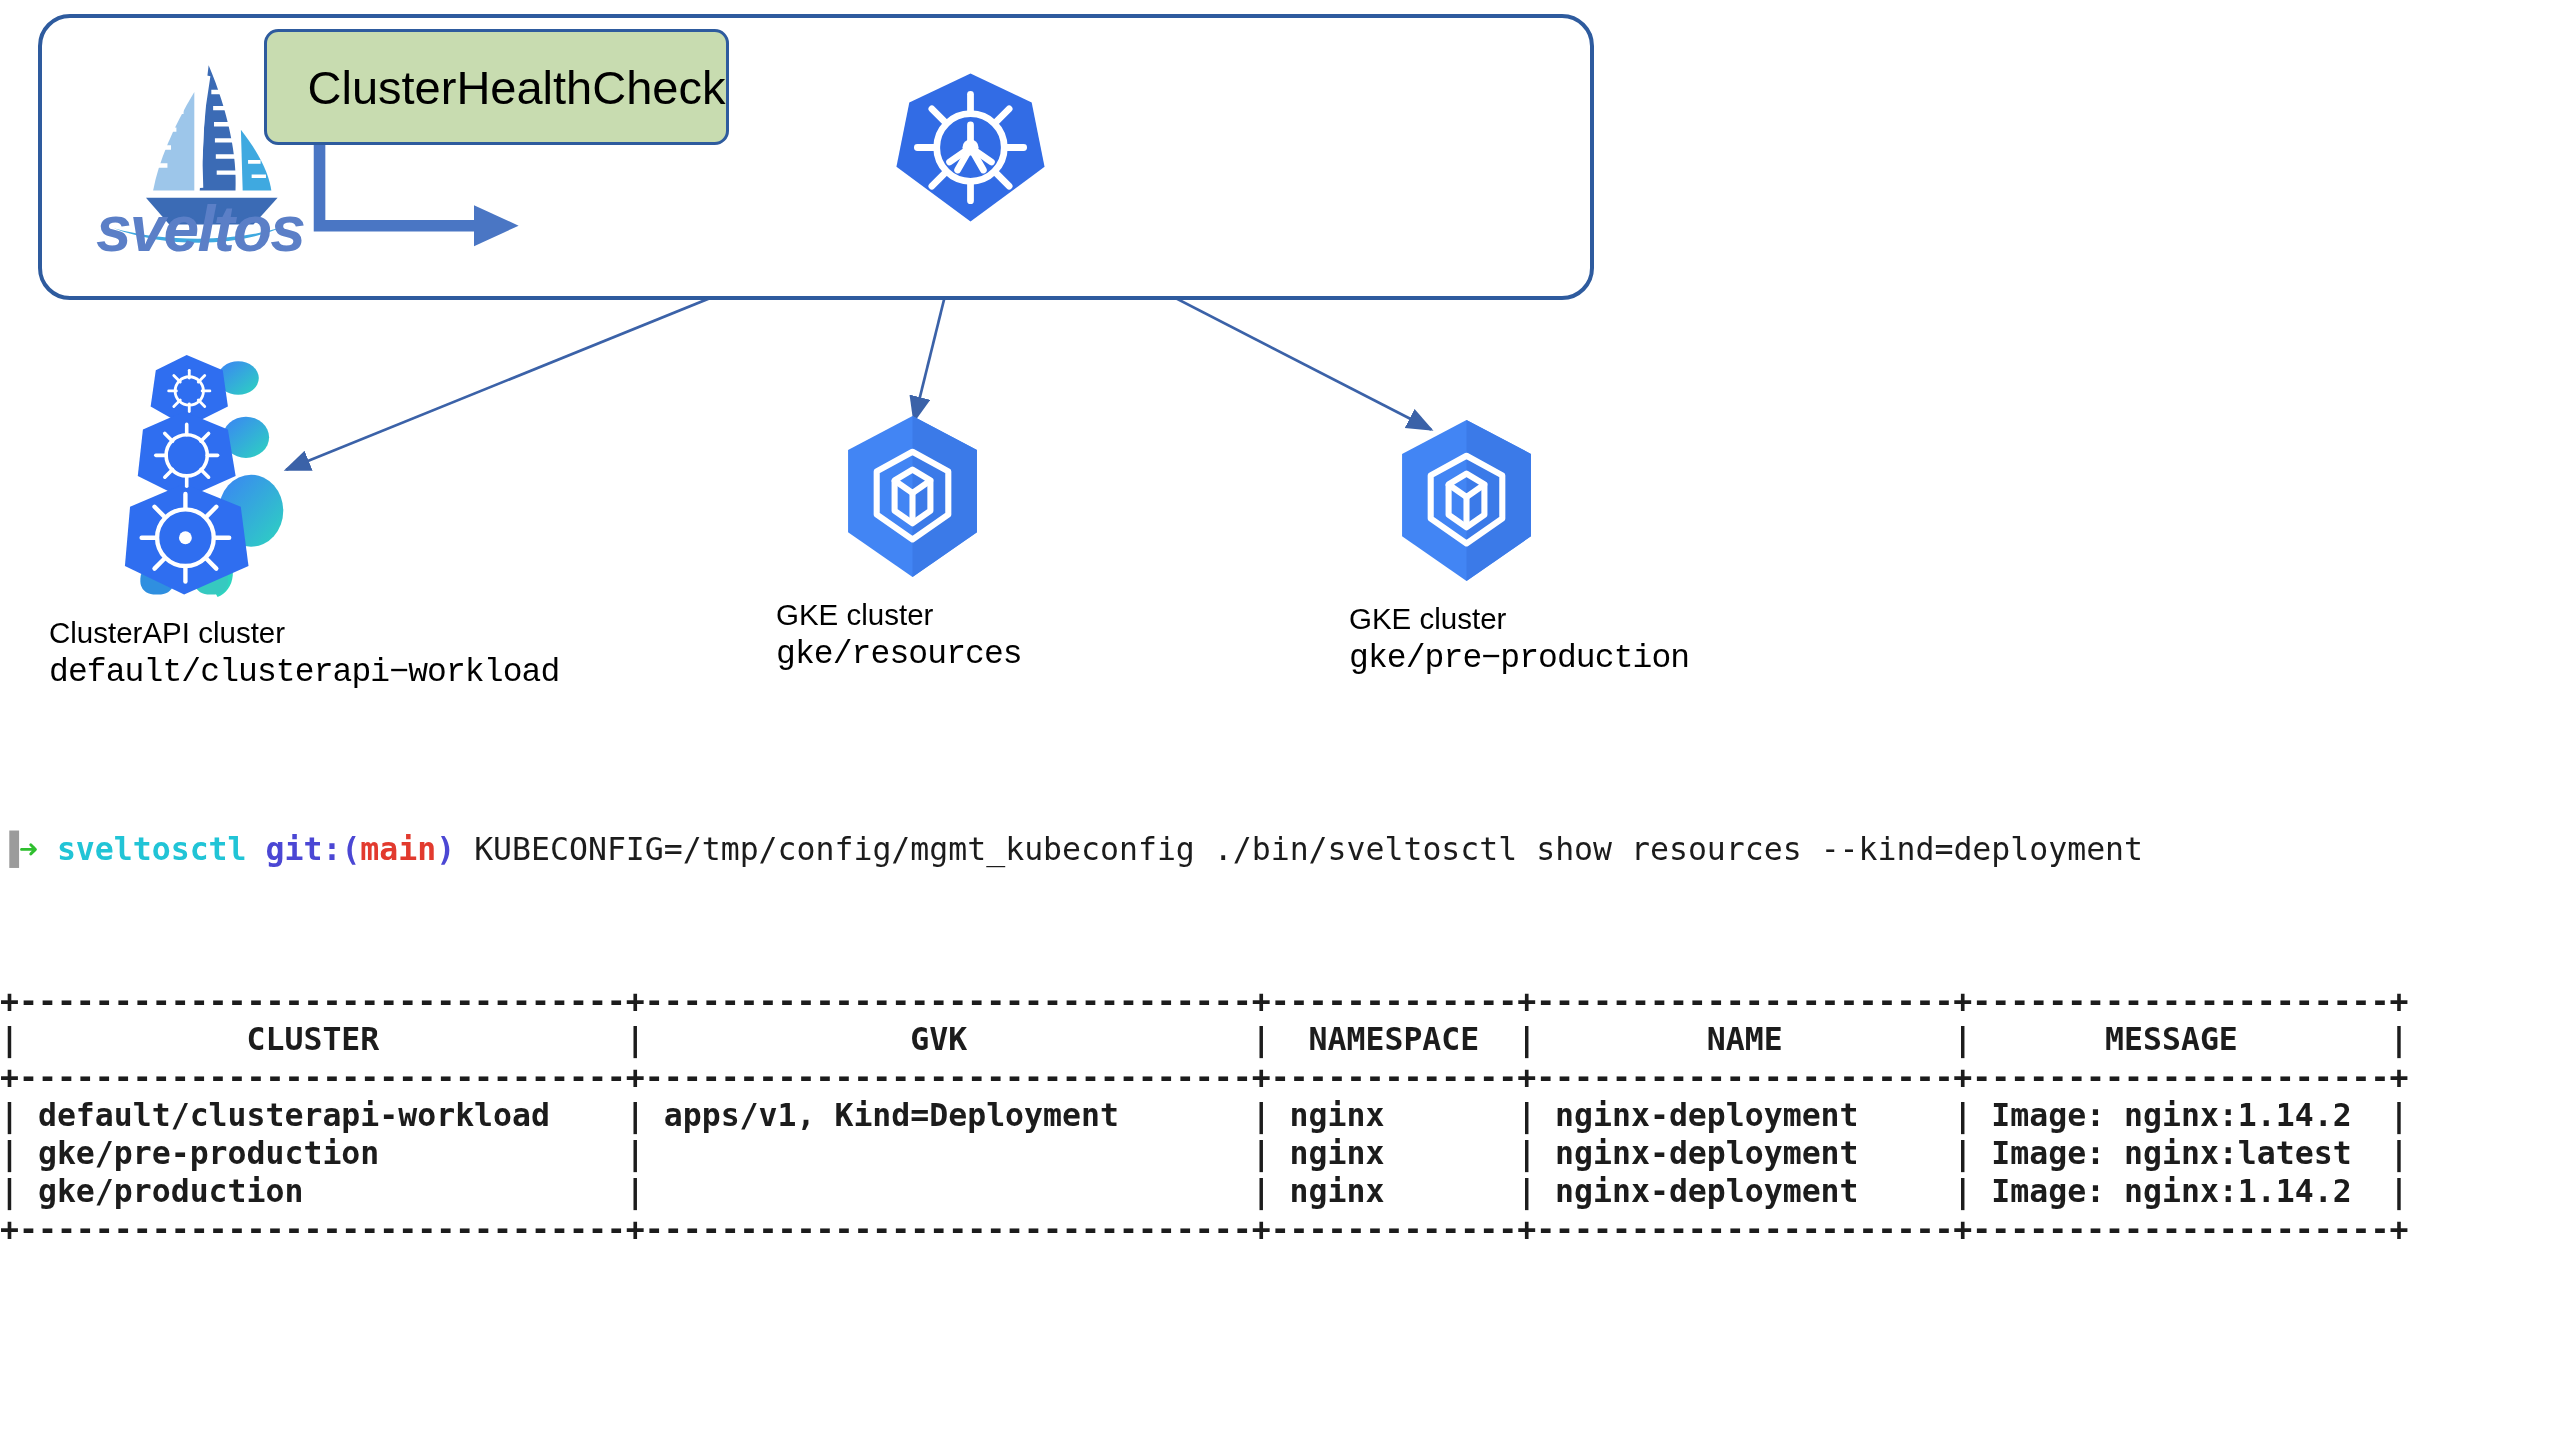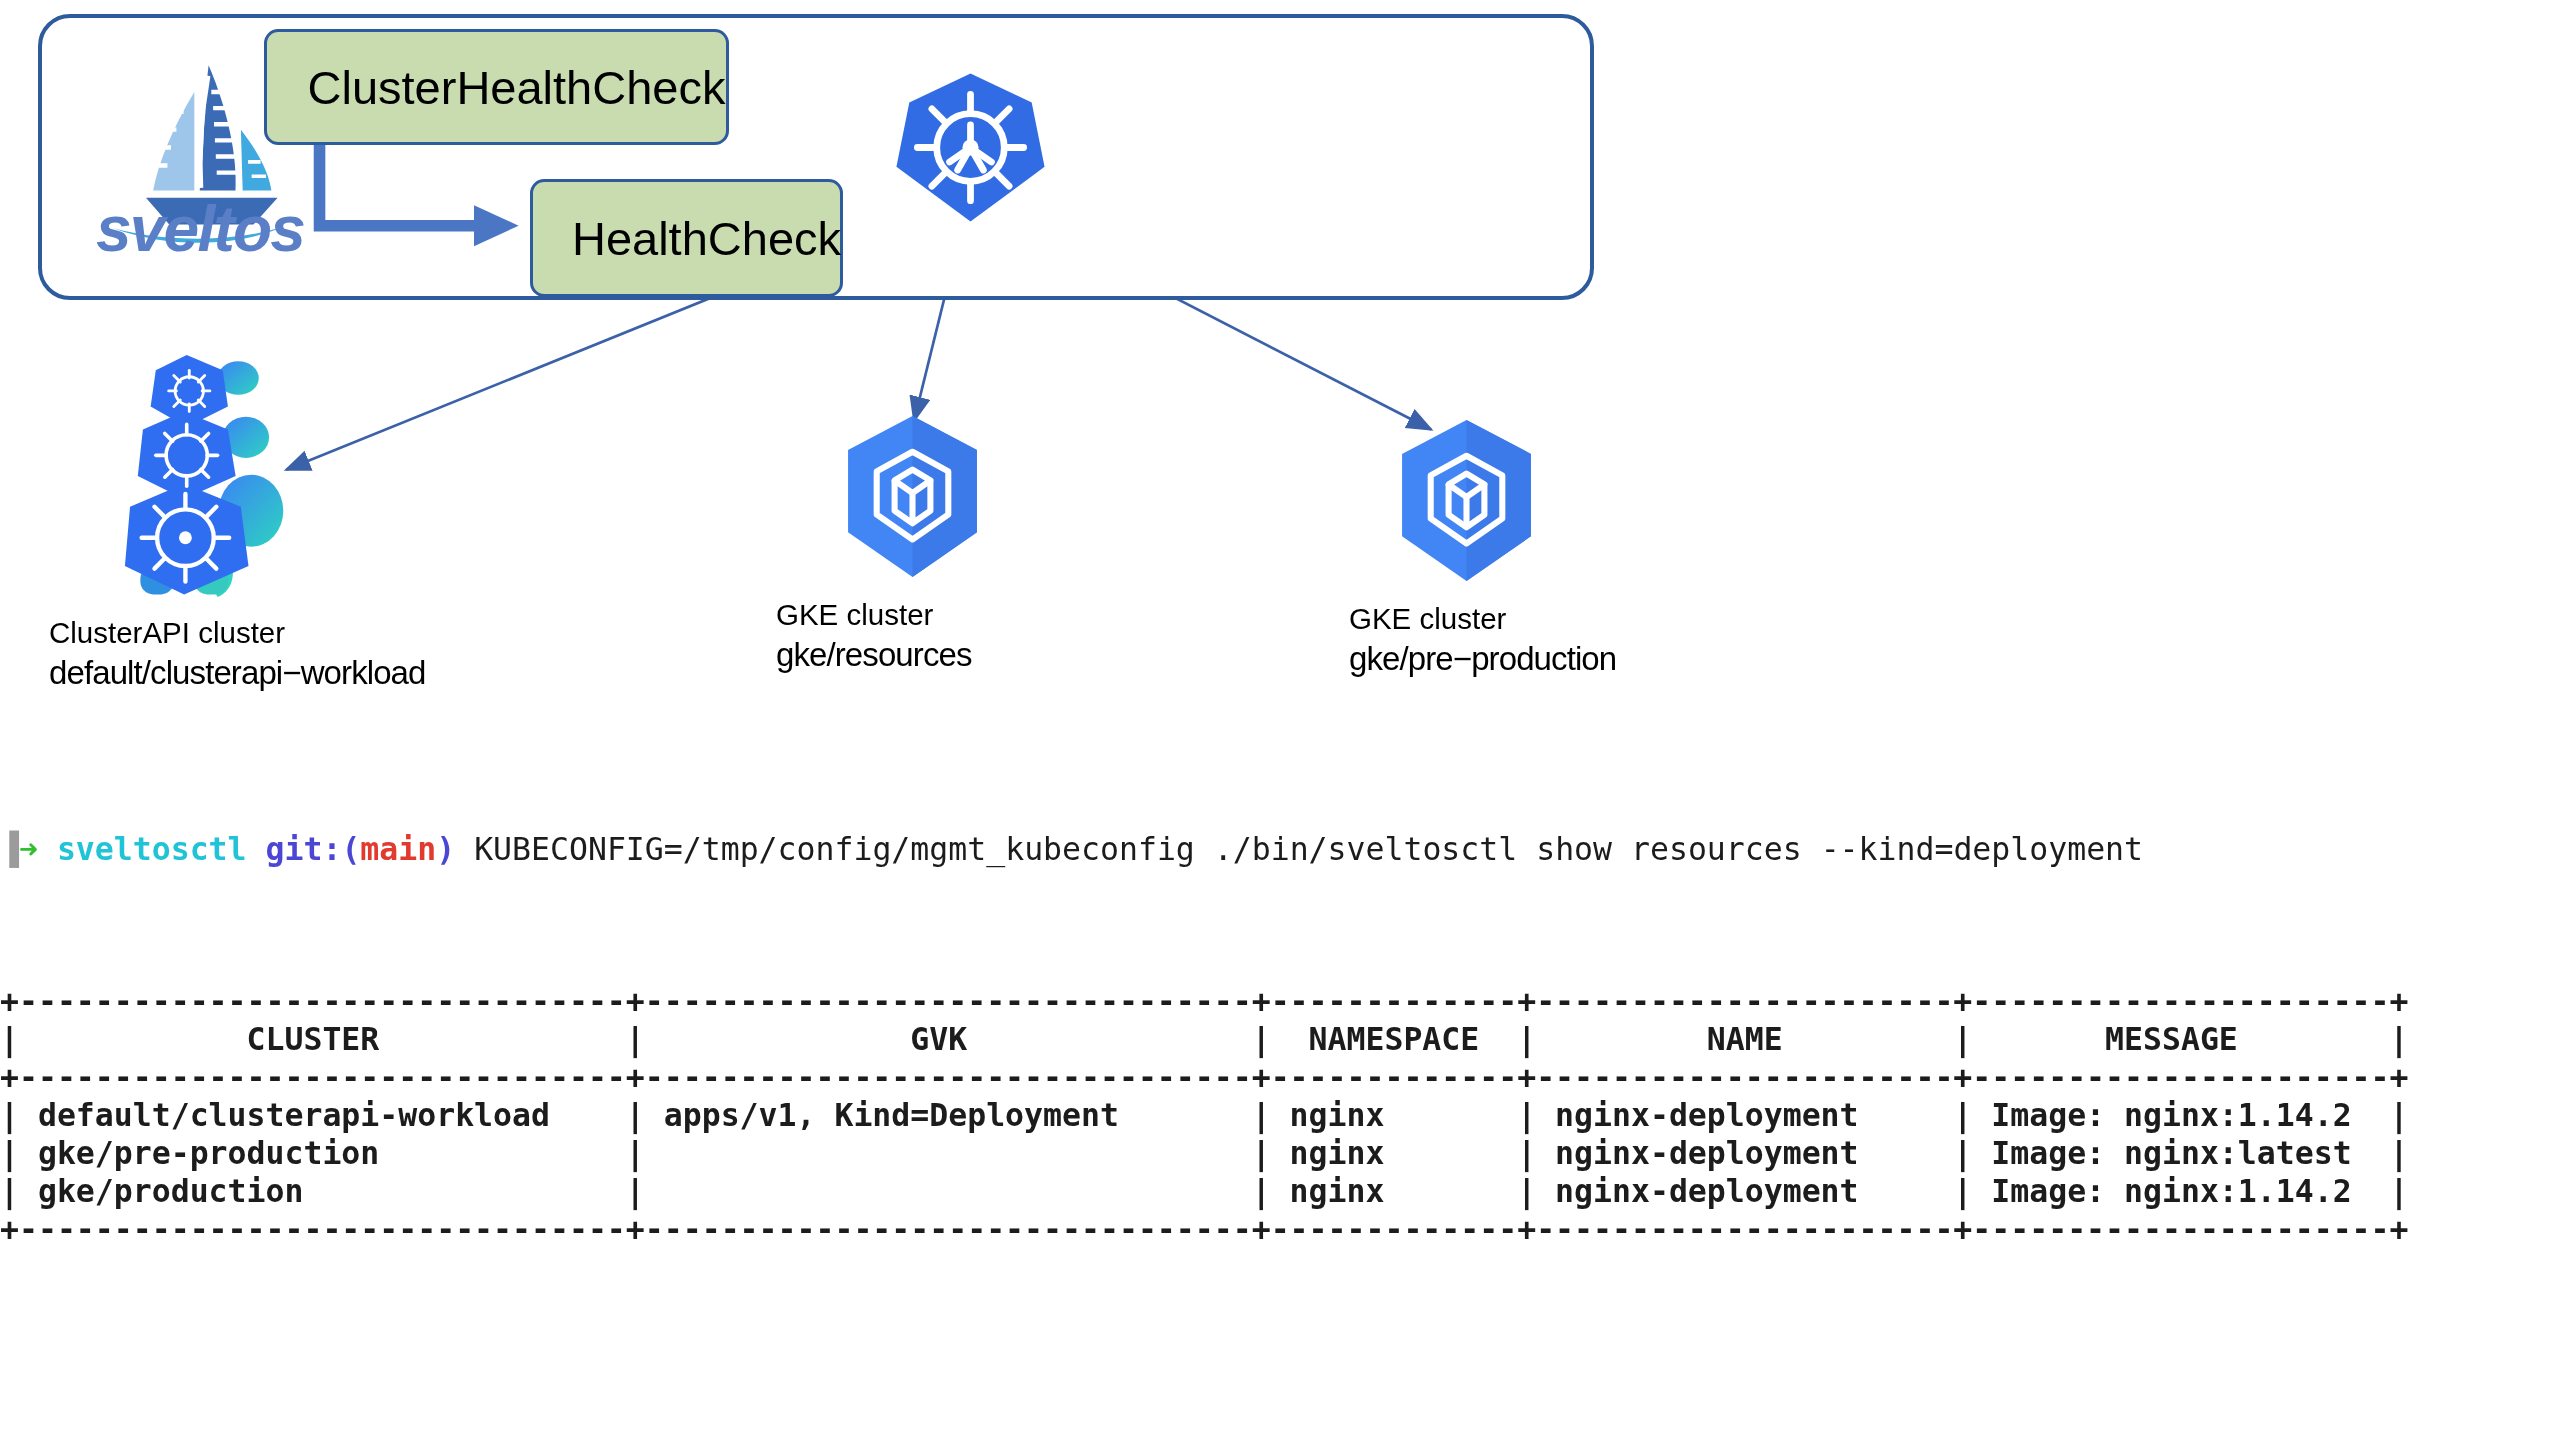--- a/index.html
+++ b/index.html
@@ -39,21 +39,21 @@
 
   .mgmt-label{
     position:absolute;left:1109px;top:125px;width:259px;text-align:center;
     font-weight:bold;font-size:31px;color:#000;line-height:1.25;
   }
 
   .cluster-cap{
     position:absolute;color:#000;line-height:1.25;
   }
   .cap-l1{font-size:29.5px;font-family:"Liberation Sans", sans-serif;}
-  .cap-l2{font-size:33px;font-family:Liberation Sans, sans-serif;letter-spacing:-0.9px;}
+  .cap-l2{font-size:33px;font-family:Liberation Mono, monospace;letter-spacing:-0.9px;}
 
   
   #term{
     position:absolute;left:0;top:716px;width:2147px;height:733px;
     font-family:"DejaVu Sans Mono", monospace;
     font-size:31.5px;
     line-height:38px;
     white-space:pre;
     color:#1c1c1c;
     font-weight:bold;
@@ -101,23 +101,20 @@
   </svg>
   <div class="sveltos-word">sveltos</div>
 
   <svg width="358" height="250" style="position:absolute;left:295px;top:98px;" viewBox="0 0 400 280">
     <path d="M27 0 L27 143 L205 143" stroke="#4a76c4" stroke-width="13" fill="none"></path>
     <path d="M200 120 L250 143 L200 166 Z" fill="#4a76c4"></path>
   </svg>
 
   <div class="grn-box" id="chc-box">
     <span>ClusterHealthCheck</span>
-  </div>
-  <div class="grn-box" id="hc-box">
-    <span>HealthCheck</span>
   </div>
 
   <svg style="position:absolute;left:890px;top:67px;" width="161" height="161" viewBox="0 0 100 100">
     <polygon points="50,4 88,22 96,62 50,96 4,62 12,22" fill="#326ce5"></polygon>
     <g fill="none" stroke="#ffffff" stroke-width="4.2" stroke-linecap="round">
       <circle cx="50" cy="50" r="21"></circle>
       <line x1="50" y1="17" x2="50" y2="29"></line>
       <line x1="50" y1="71" x2="50" y2="83"></line>
       <line x1="17" y1="50" x2="29" y2="50"></line>
       <line x1="71" y1="50" x2="83" y2="50"></line>

